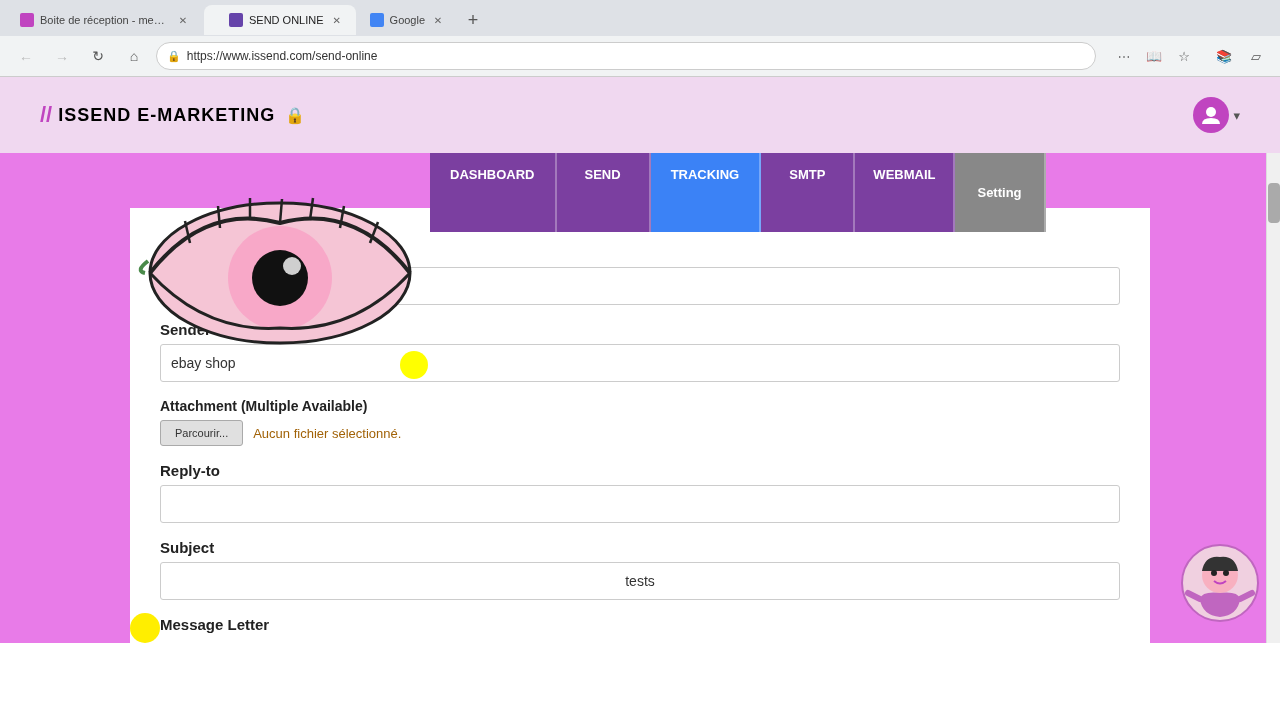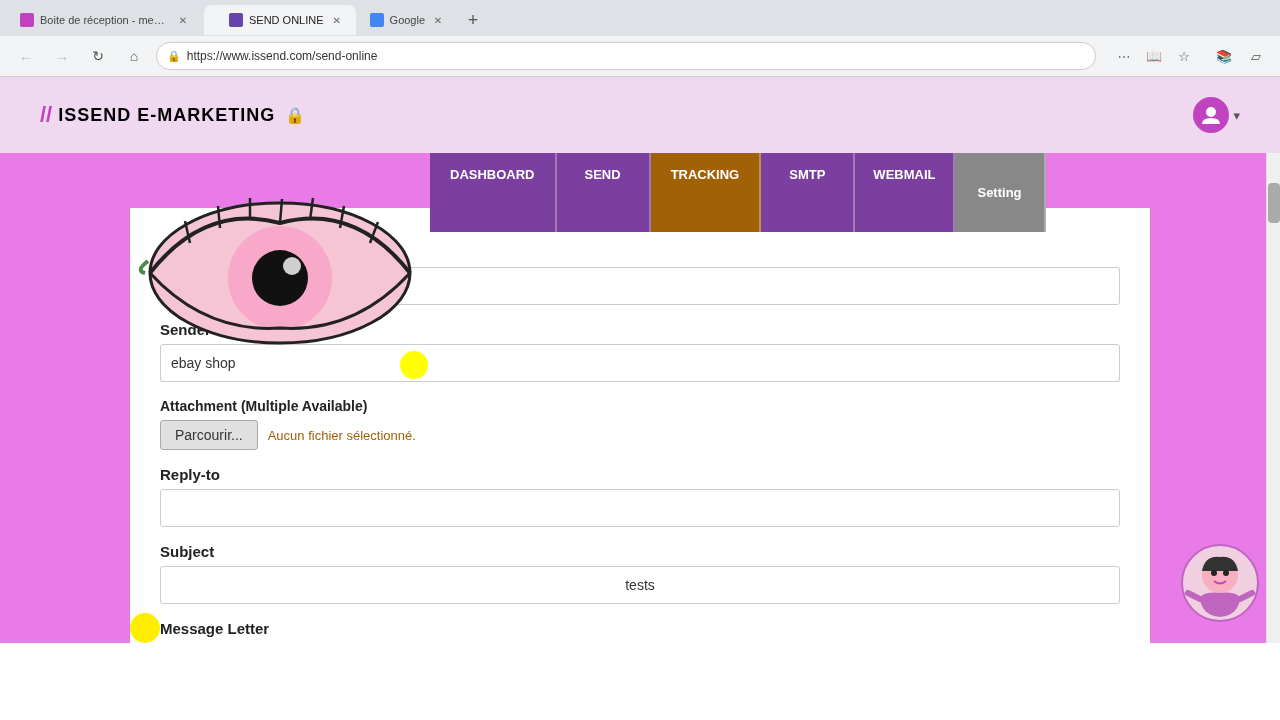--- a/index.html
+++ b/index.html
@@ -356,21 +356,21 @@
 
         <path d="M20 110 Q75 170 150 165 Q225 170 280 110" fill="none" stroke="#222" stroke-width="3"></path>
 
         <path d="M15 110 Q5 108 18 98" fill="none" stroke="#4a8a4a" stroke-width="4"></path>
       </svg>
     </div>
 
     <div class="sub-nav" style="position:absolute;top:0;left:430px;right:130px;display:flex;z-index:10;">
       <div class="sub-nav-btn dashboard" style="background:#7b3fa0;padding:14px 20px;font-size:13px;font-weight:bold;color:#fff;cursor:pointer;border-right:2px solid rgba(255,255,255,0.3);">DASHBOARD</div>
       <div class="sub-nav-btn send" style="background:#7b3fa0;padding:14px 28px;font-size:13px;font-weight:bold;color:#fff;cursor:pointer;border-right:2px solid rgba(255,255,255,0.3);">SEND</div>
-      <div class="sub-nav-btn tracking" style="background:#a16207;padding:14px 20px;font-size:13px;font-weight:bold;color:#fff;cursor:pointer;border-right:2px solid rgba(255,255,255,0.3);">TRACKING</div>
+      <div class="sub-nav-btn tracking" style="background:#3b82f6;padding:14px 20px;font-size:13px;font-weight:bold;color:#fff;cursor:pointer;border-right:2px solid rgba(255,255,255,0.3);">TRACKING</div>
       <div class="sub-nav-btn smtp" style="background:#7b3fa0;padding:14px 28px;font-size:13px;font-weight:bold;color:#fff;cursor:pointer;border-right:2px solid rgba(255,255,255,0.3);">SMTP</div>
       <div class="sub-nav-btn webmail" style="background:#7b3fa0;padding:14px 18px;font-size:13px;font-weight:bold;color:#fff;cursor:pointer;border-right:2px solid rgba(255,255,255,0.3);">WEBMAIL</div>
       <div class="sub-nav-btn setting" style="background:#888;padding:32px 22px;font-size:13px;font-weight:bold;color:#fff;cursor:pointer;">Setting</div>
     </div>
 
     <div style="position:absolute;top:55px;left:130px;right:130px;background:#fff;padding:20px 30px 30px;min-height:430px;">
 
       <div style="margin-top:10px;">
         <div class="form-label">Email</div>
         <input type="text" class="form-input" style="width: 100%; height: 38px; border: 1px solid rgb(204, 204, 204); border-radius: 3px; padding: 0px 10px; font-size: 14px; color: rgb(51, 51, 51);" value="support@ebay-ebay.com">
@@ -379,21 +379,21 @@
       <div style="margin-top:14px;position:relative;">
         <div class="form-label">Sender Name</div>
         <input type="text" class="form-input" style="width: 100%; height: 38px; border: 1px solid rgb(204, 204, 204); border-radius: 3px; padding: 0px 10px; font-size: 14px; color: rgb(51, 51, 51);" value="ebay shop">
         
         <div style="position:absolute;width:28px;height:28px;background:#ffff00;border-radius:50%;top:30px;left:240px;z-index:100;"></div>
       </div>
 
       <div style="margin-top:14px;">
         <div class="attachment-label">Attachment (Multiple Available)</div>
         <div class="attachment-row">
-          <button class="browse-btn" style="padding:6px 14px;background:#e0e0e0;border:1px solid #aaa;border-radius:3px;font-size:14px;cursor:pointer;color:#333;">Parcourir...</button>
+          <button class="browse-btn" style="padding:6px 14px;background:#e0e0e0;border:1px solid #aaa;border-radius:3px;font-size:11px;cursor:pointer;color:#333;">Parcourir...</button>
           <span class="no-file-text" style="font-size:13px;color:#a16207;">Aucun fichier sélectionné.</span>
         </div>
       </div>
 
       <div style="margin-top:14px;">
         <div class="form-label">Reply-to</div>
         <input type="text" class="form-input" style="width: 100%; height: 38px; border: 1px solid rgb(204, 204, 204); border-radius: 3px; padding: 0px 10px; font-size: 14px; color: rgb(51, 51, 51);" value="">
       </div>
 
       <div style="margin-top:14px;">

